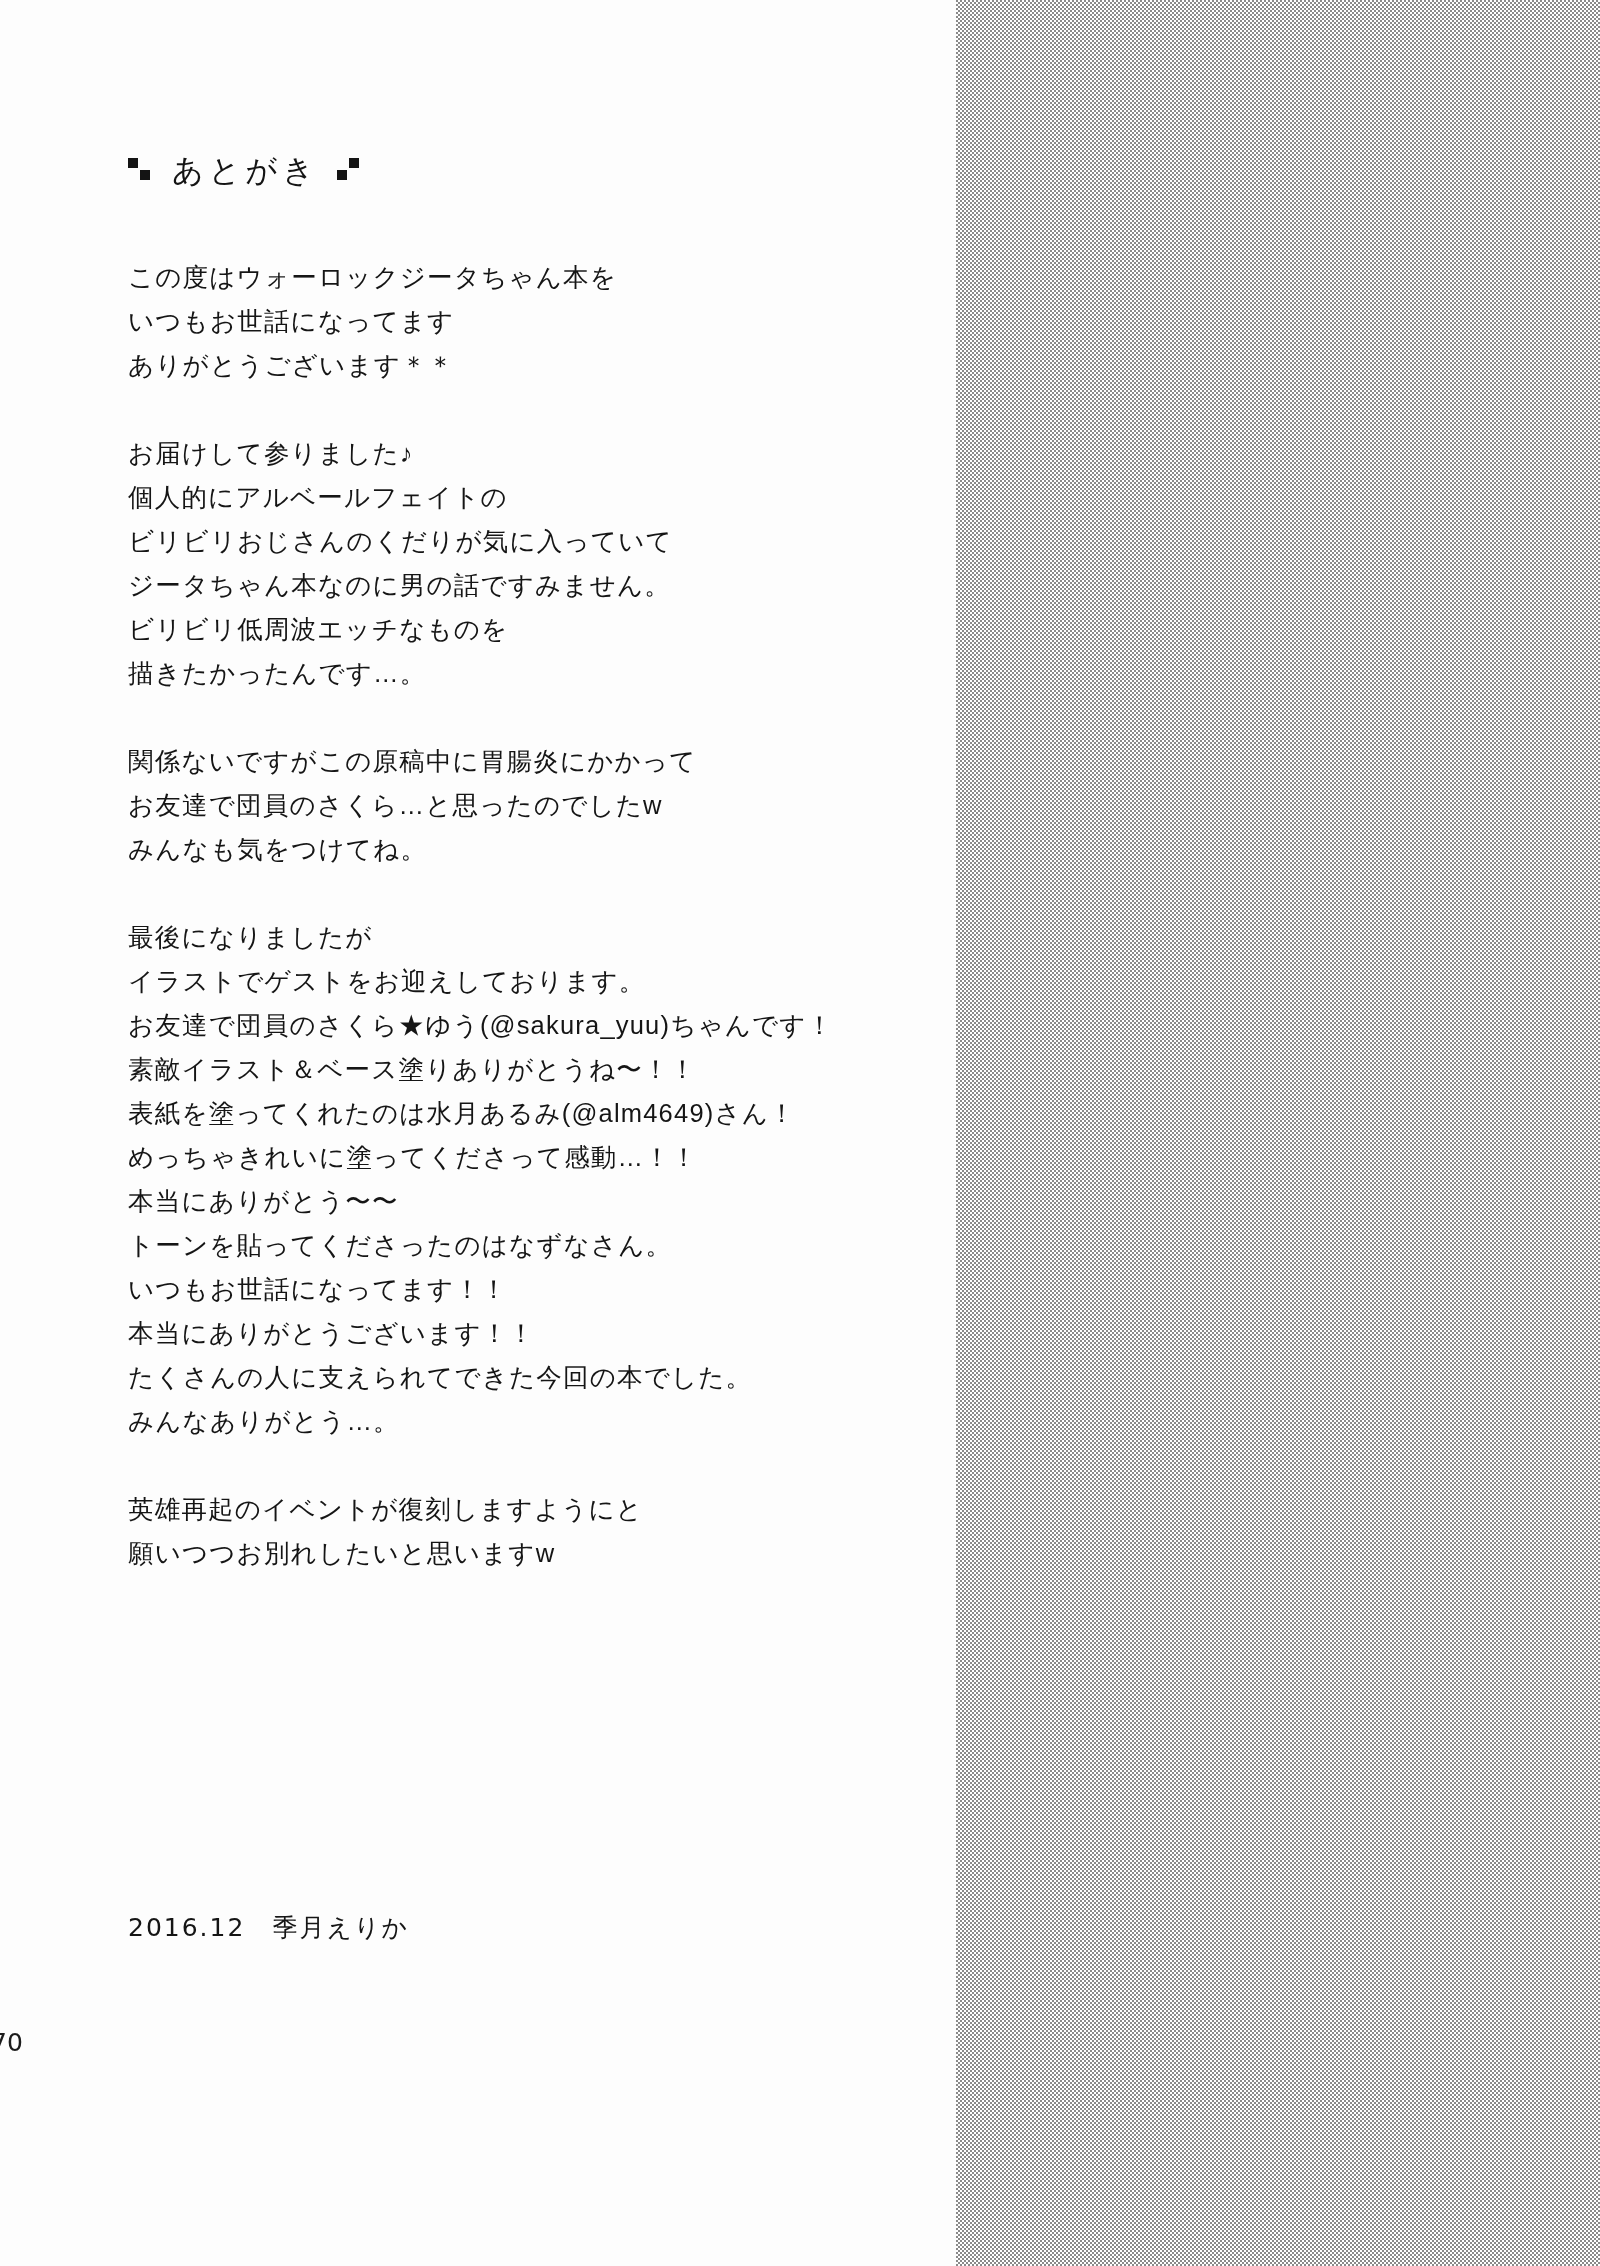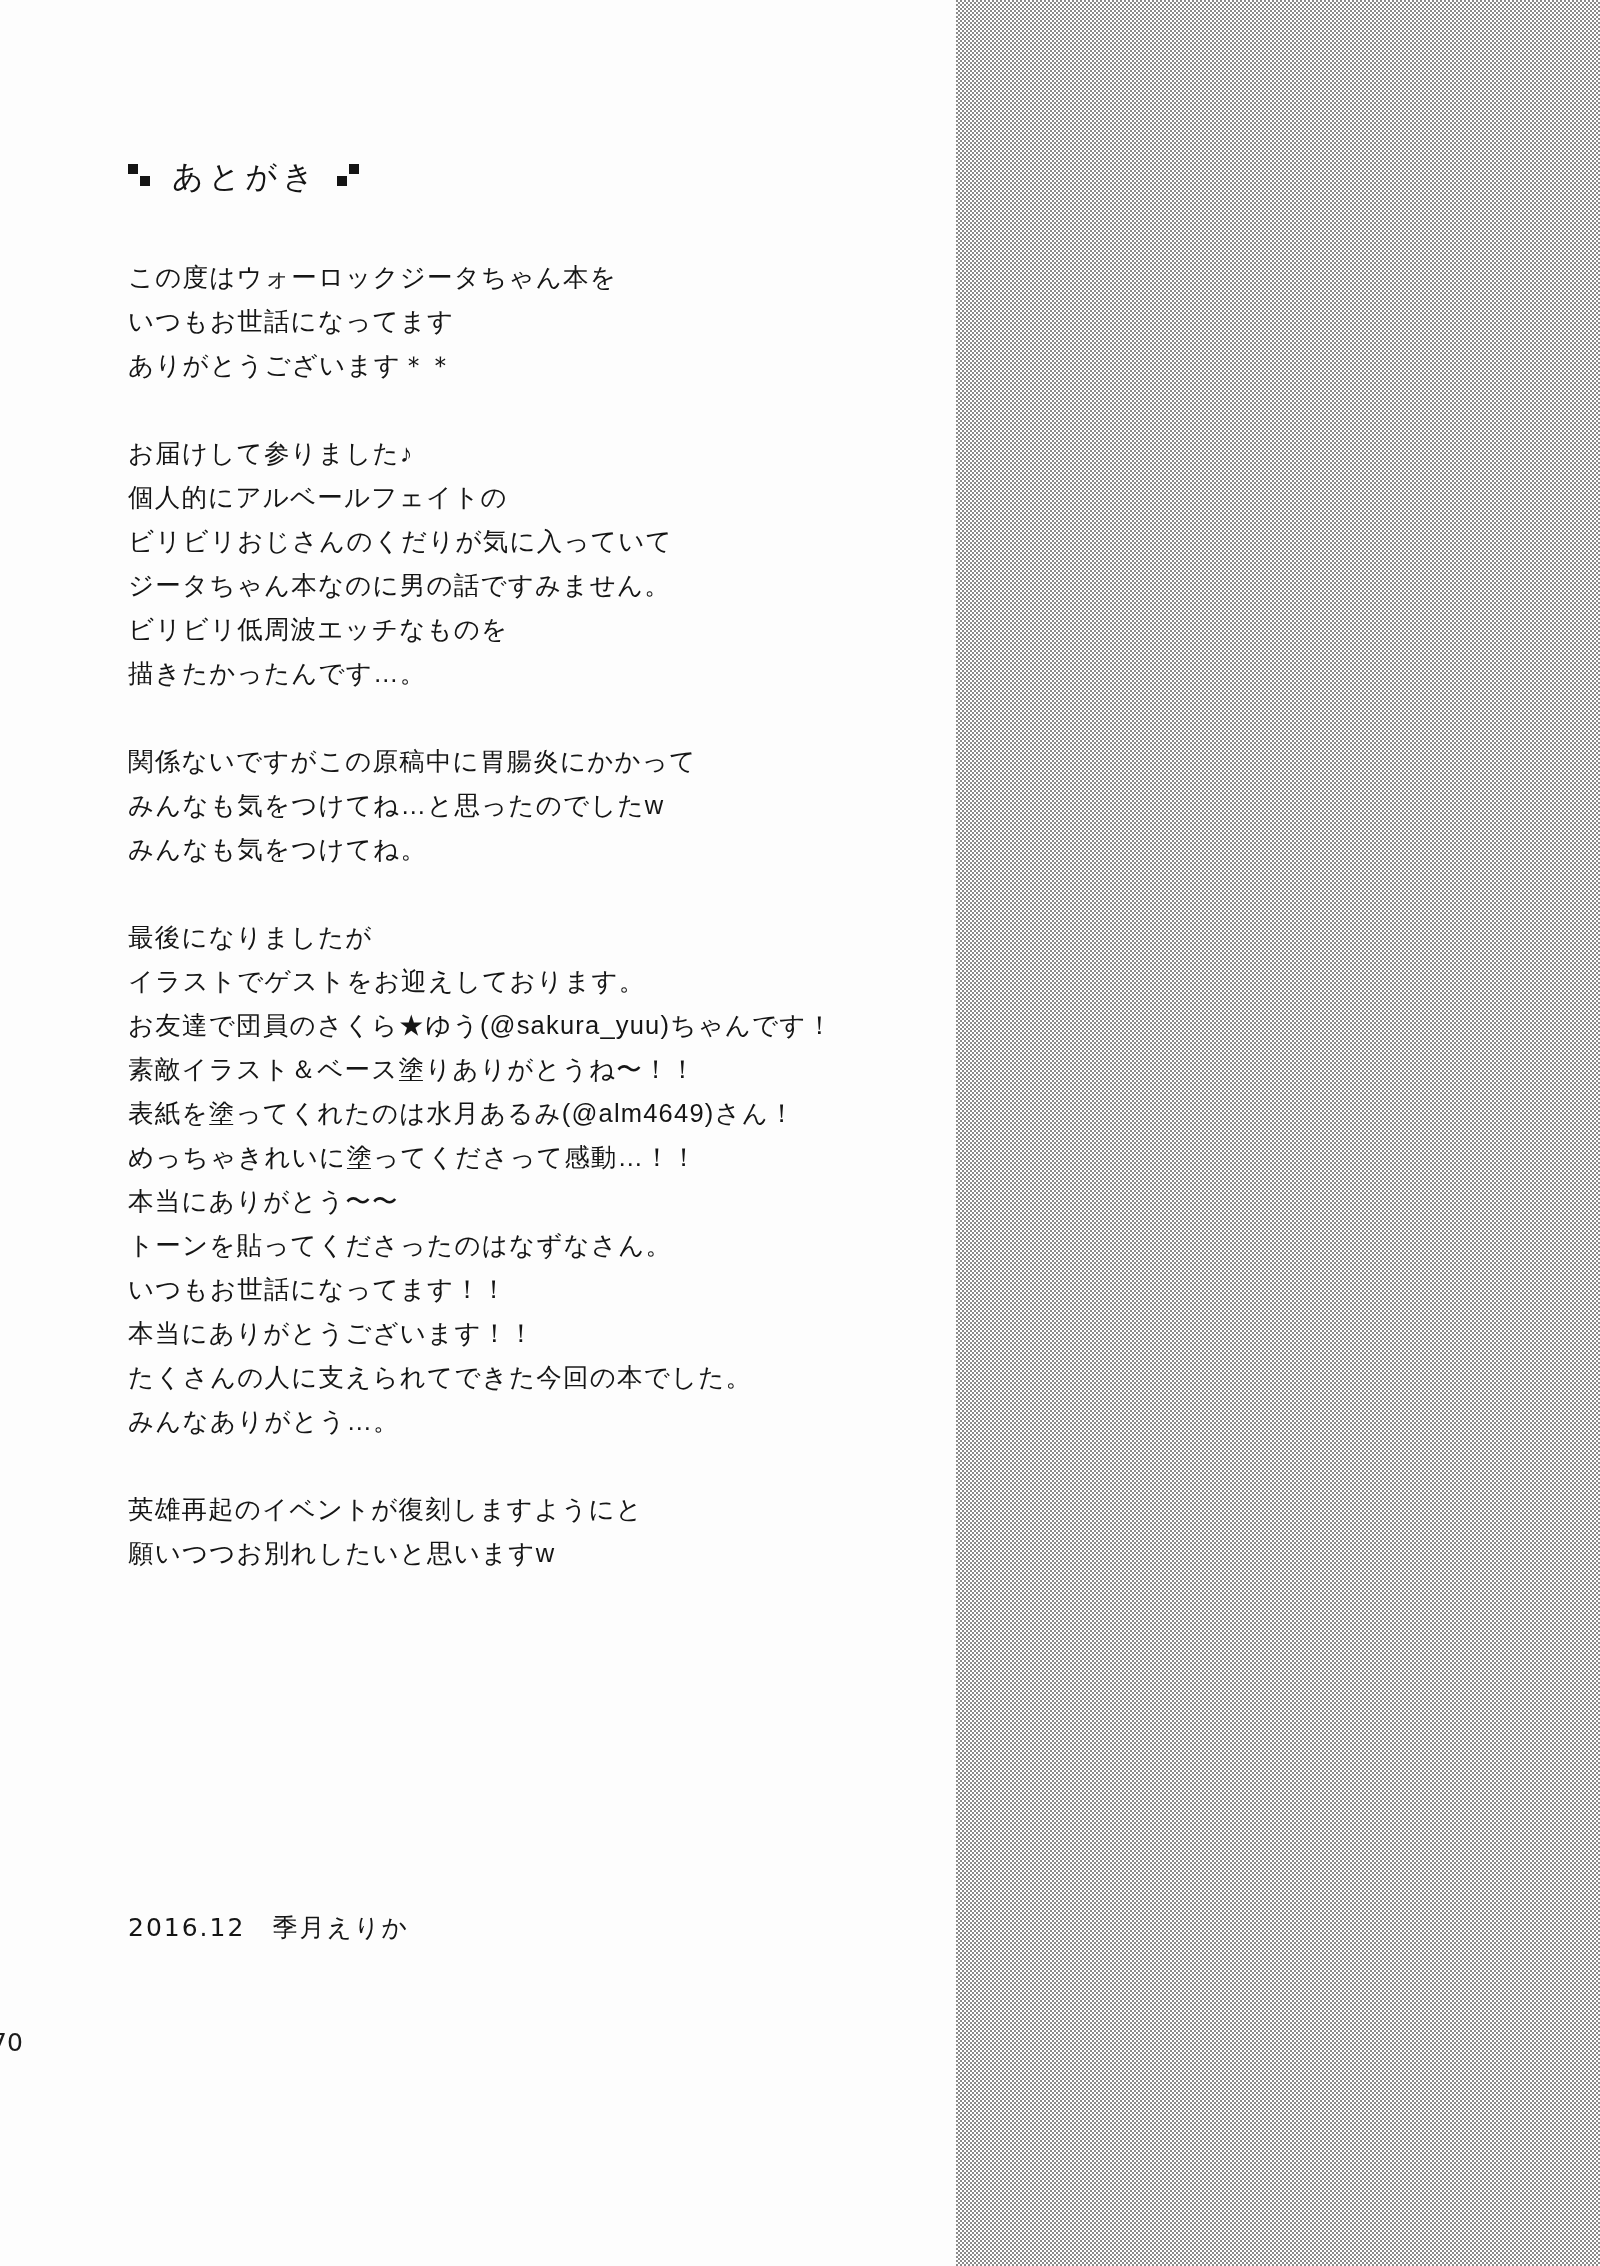--- a/index.html
+++ b/index.html
@@ -43,21 +43,21 @@
     top: 0; left: 0;
     width: 956px;
     height: 2266px;
     background: #fdfdfd;
   }
 
   
   #heading {
     position: absolute;
     left: 128px;
-    top: 156px;
+    top: 150px;
     display: flex;
     align-items: center;
     gap: 18px;
     color: #1a1a1a;
   }
   #heading .title-text {
     font-size: 31px;
     letter-spacing: 5px;
     font-family: "DejaVu Sans", sans-serif;
     color: #141414;
@@ -152,21 +152,21 @@
       <div class="para">
         <div class="line">お届けして参りました♪</div>
         <div class="line">個人的にアルベールフェイトの</div>
         <div class="line">ビリビリおじさんのくだりが気に入っていて</div>
         <div class="line">ジータちゃん本なのに男の話ですみません。</div>
         <div class="line">ビリビリ低周波エッチなものを</div>
         <div class="line">描きたかったんです…。</div>
       </div>
       <div class="para">
         <div class="line">関係ないですがこの原稿中に胃腸炎にかかって</div>
-        <div class="line">みんなも気をつけてね…と思ったのでしたw</div>
+        <div class="line">お友達で団員のさくら…と思ったのでしたw</div>
         <div class="line">みんなも気をつけてね。</div>
       </div>
       <div class="para">
         <div class="line">最後になりましたが</div>
         <div class="line">イラストでゲストをお迎えしております。</div>
         <div class="line">お友達で団員のさくら★ゆう(@sakura_yuu)ちゃんです！</div>
         <div class="line">素敵イラスト＆ベース塗りありがとうね〜！！</div>
         <div class="line">表紙を塗ってくれたのは水月あるみ(@alm4649)さん！</div>
         <div class="line">めっちゃきれいに塗ってくださって感動…！！</div>
         <div class="line">本当にありがとう〜〜</div>

